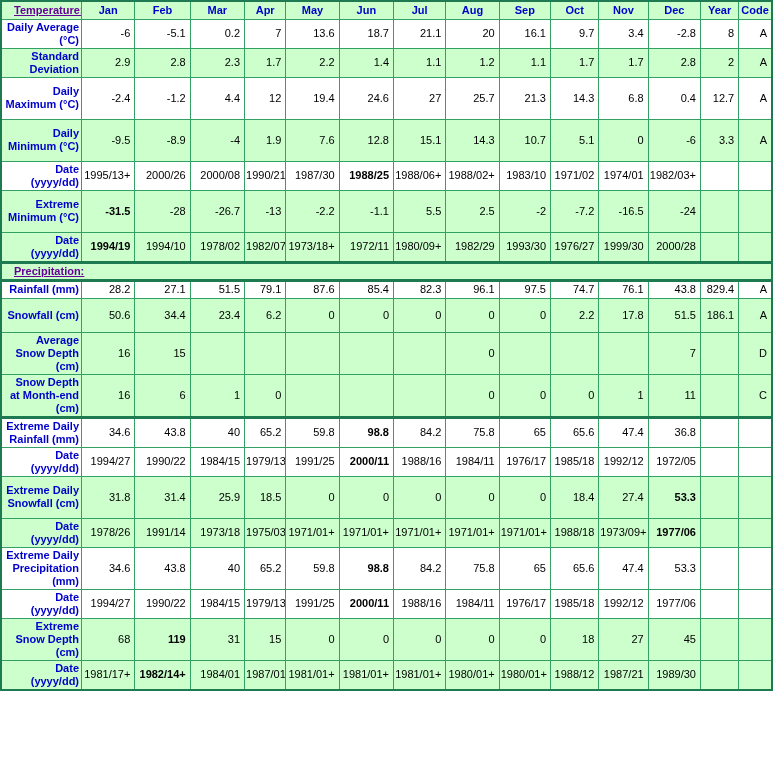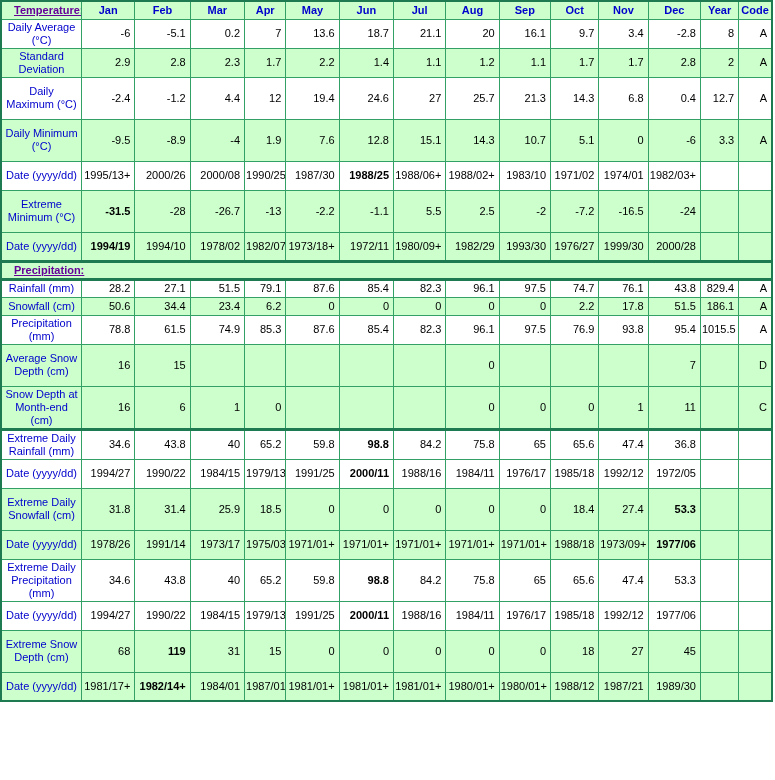--- a/index.html
+++ b/index.html
@@ -23,22 +23,22 @@
     vertical-align:middle;
     font-size:11px;
     line-height:13px;
     background:#fff;
   }
   tr.bg-green td{background:var(--green);}
   tr.bg-white td{background:#fff;}
   tr.head-row td{background:var(--green);}
   td.label{
     color:var(--blue);
-    font-weight:normal;
-    text-align:center;
+    font-weight:bold;
+    text-align:right;
     padding:1px 2px;
     word-wrap:break-word;
   }
   td.colhead{
     color:var(--blue);
     font-weight:bold;
     text-align:center;
     padding:1px 0;
   }
   td.num{
@@ -163,21 +163,21 @@
         <td class="num">0</td>
         <td class="num">-6</td>
         <td class="num">3.3</td>
         <td class="num">A</td>
       </tr>
       <tr class="bg-white" style="height: 29px;">
         <td class="label">Date (yyyy/dd)</td>
         <td class="num">1995/13+</td>
         <td class="num">2000/26</td>
         <td class="num">2000/08</td>
-        <td class="num">1990/25</td>
+        <td class="num">1990/21</td>
         <td class="num">1987/30</td>
         <td class="num bold">1988/25</td>
         <td class="num">1988/06+</td>
         <td class="num">1988/02+</td>
         <td class="num">1983/10</td>
         <td class="num">1971/02</td>
         <td class="num">1974/01</td>
         <td class="num">1982/03+</td>
         <td class="num"></td>
         <td class="num"></td>
@@ -229,52 +229,35 @@
         <td class="num">85.4</td>
         <td class="num">82.3</td>
         <td class="num">96.1</td>
         <td class="num">97.5</td>
         <td class="num">74.7</td>
         <td class="num">76.1</td>
         <td class="num">43.8</td>
         <td class="num">829.4</td>
         <td class="num">A</td>
       </tr>
-      <tr class="bg-green" style="height: 18px; margin-top: 7px;">
+      <tr class="bg-green" style="height: 34px; margin-top: 7px;">
         <td class="label">Snowfall (cm)</td>
         <td class="num">50.6</td>
         <td class="num">34.4</td>
         <td class="num">23.4</td>
         <td class="num">6.2</td>
         <td class="num">0</td>
         <td class="num">0</td>
         <td class="num">0</td>
         <td class="num">0</td>
         <td class="num">0</td>
         <td class="num">2.2</td>
         <td class="num">17.8</td>
         <td class="num">51.5</td>
         <td class="num">186.1</td>
-        <td class="num">A</td>
-      </tr>
-      <tr class="bg-white" style="height: 29px;">
-        <td class="label">Precipitation (mm)</td>
-        <td class="num">78.8</td>
-        <td class="num">61.5</td>
-        <td class="num">74.9</td>
-        <td class="num">85.3</td>
-        <td class="num">87.6</td>
-        <td class="num">85.4</td>
-        <td class="num">82.3</td>
-        <td class="num">96.1</td>
-        <td class="num">97.5</td>
-        <td class="num">76.9</td>
-        <td class="num">93.8</td>
-        <td class="num">95.4</td>
-        <td class="num">1015.5</td>
         <td class="num">A</td>
       </tr>
       <tr class="bg-green" style="height: 42px; border-radius: 11px;">
         <td class="label">Average Snow Depth (cm)</td>
         <td class="num">16</td>
         <td class="num">15</td>
         <td class="num"></td>
         <td class="num"></td>
         <td class="num"></td>
         <td class="num"></td>
@@ -352,21 +335,21 @@
         <td class="num">18.4</td>
         <td class="num">27.4</td>
         <td class="num bold">53.3</td>
         <td class="num"></td>
         <td class="num"></td>
       </tr>
       <tr class="bg-green" style="height: 29px;">
         <td class="label">Date (yyyy/dd)</td>
         <td class="num">1978/26</td>
         <td class="num">1991/14</td>
-        <td class="num">1973/17</td>
+        <td class="num">1973/18</td>
         <td class="num">1975/03</td>
         <td class="num">1971/01+</td>
         <td class="num">1971/01+</td>
         <td class="num">1971/01+</td>
         <td class="num">1971/01+</td>
         <td class="num">1971/01+</td>
         <td class="num">1988/18</td>
         <td class="num">1973/09+</td>
         <td class="num bold">1977/06</td>
         <td class="num"></td>

